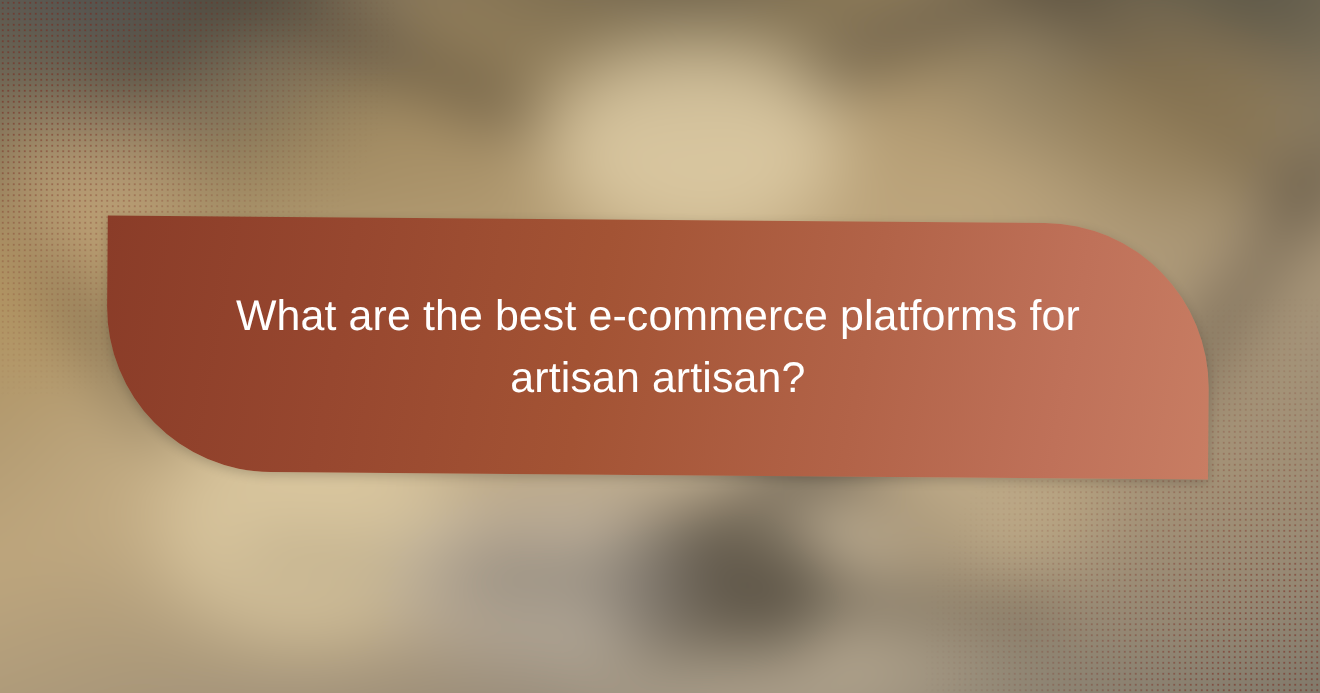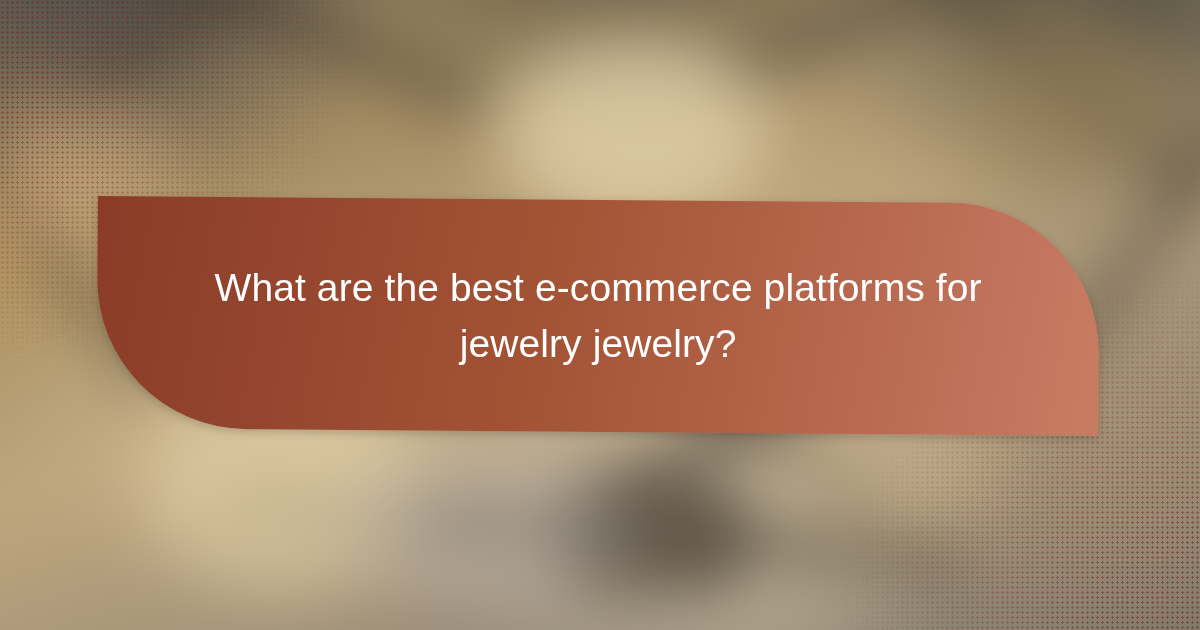--- a/index.html
+++ b/index.html
@@ -160,17 +160,17 @@
     </div>
   </div>
 
   <div class="dots dots-tl"></div>
   <div class="dots dots-br"></div>
 
   <div class="banner-wrap">
     <div class="banner"></div>
     <div class="banner-text">
       <span class="banner-line">What are the best e-commerce platforms for</span>
-      <span class="banner-line">jewelry jewelry?</span>
+      <span class="banner-line">artisan artisan?</span>
     </div>
   </div>
 
 </div>
 
 </body></html>

